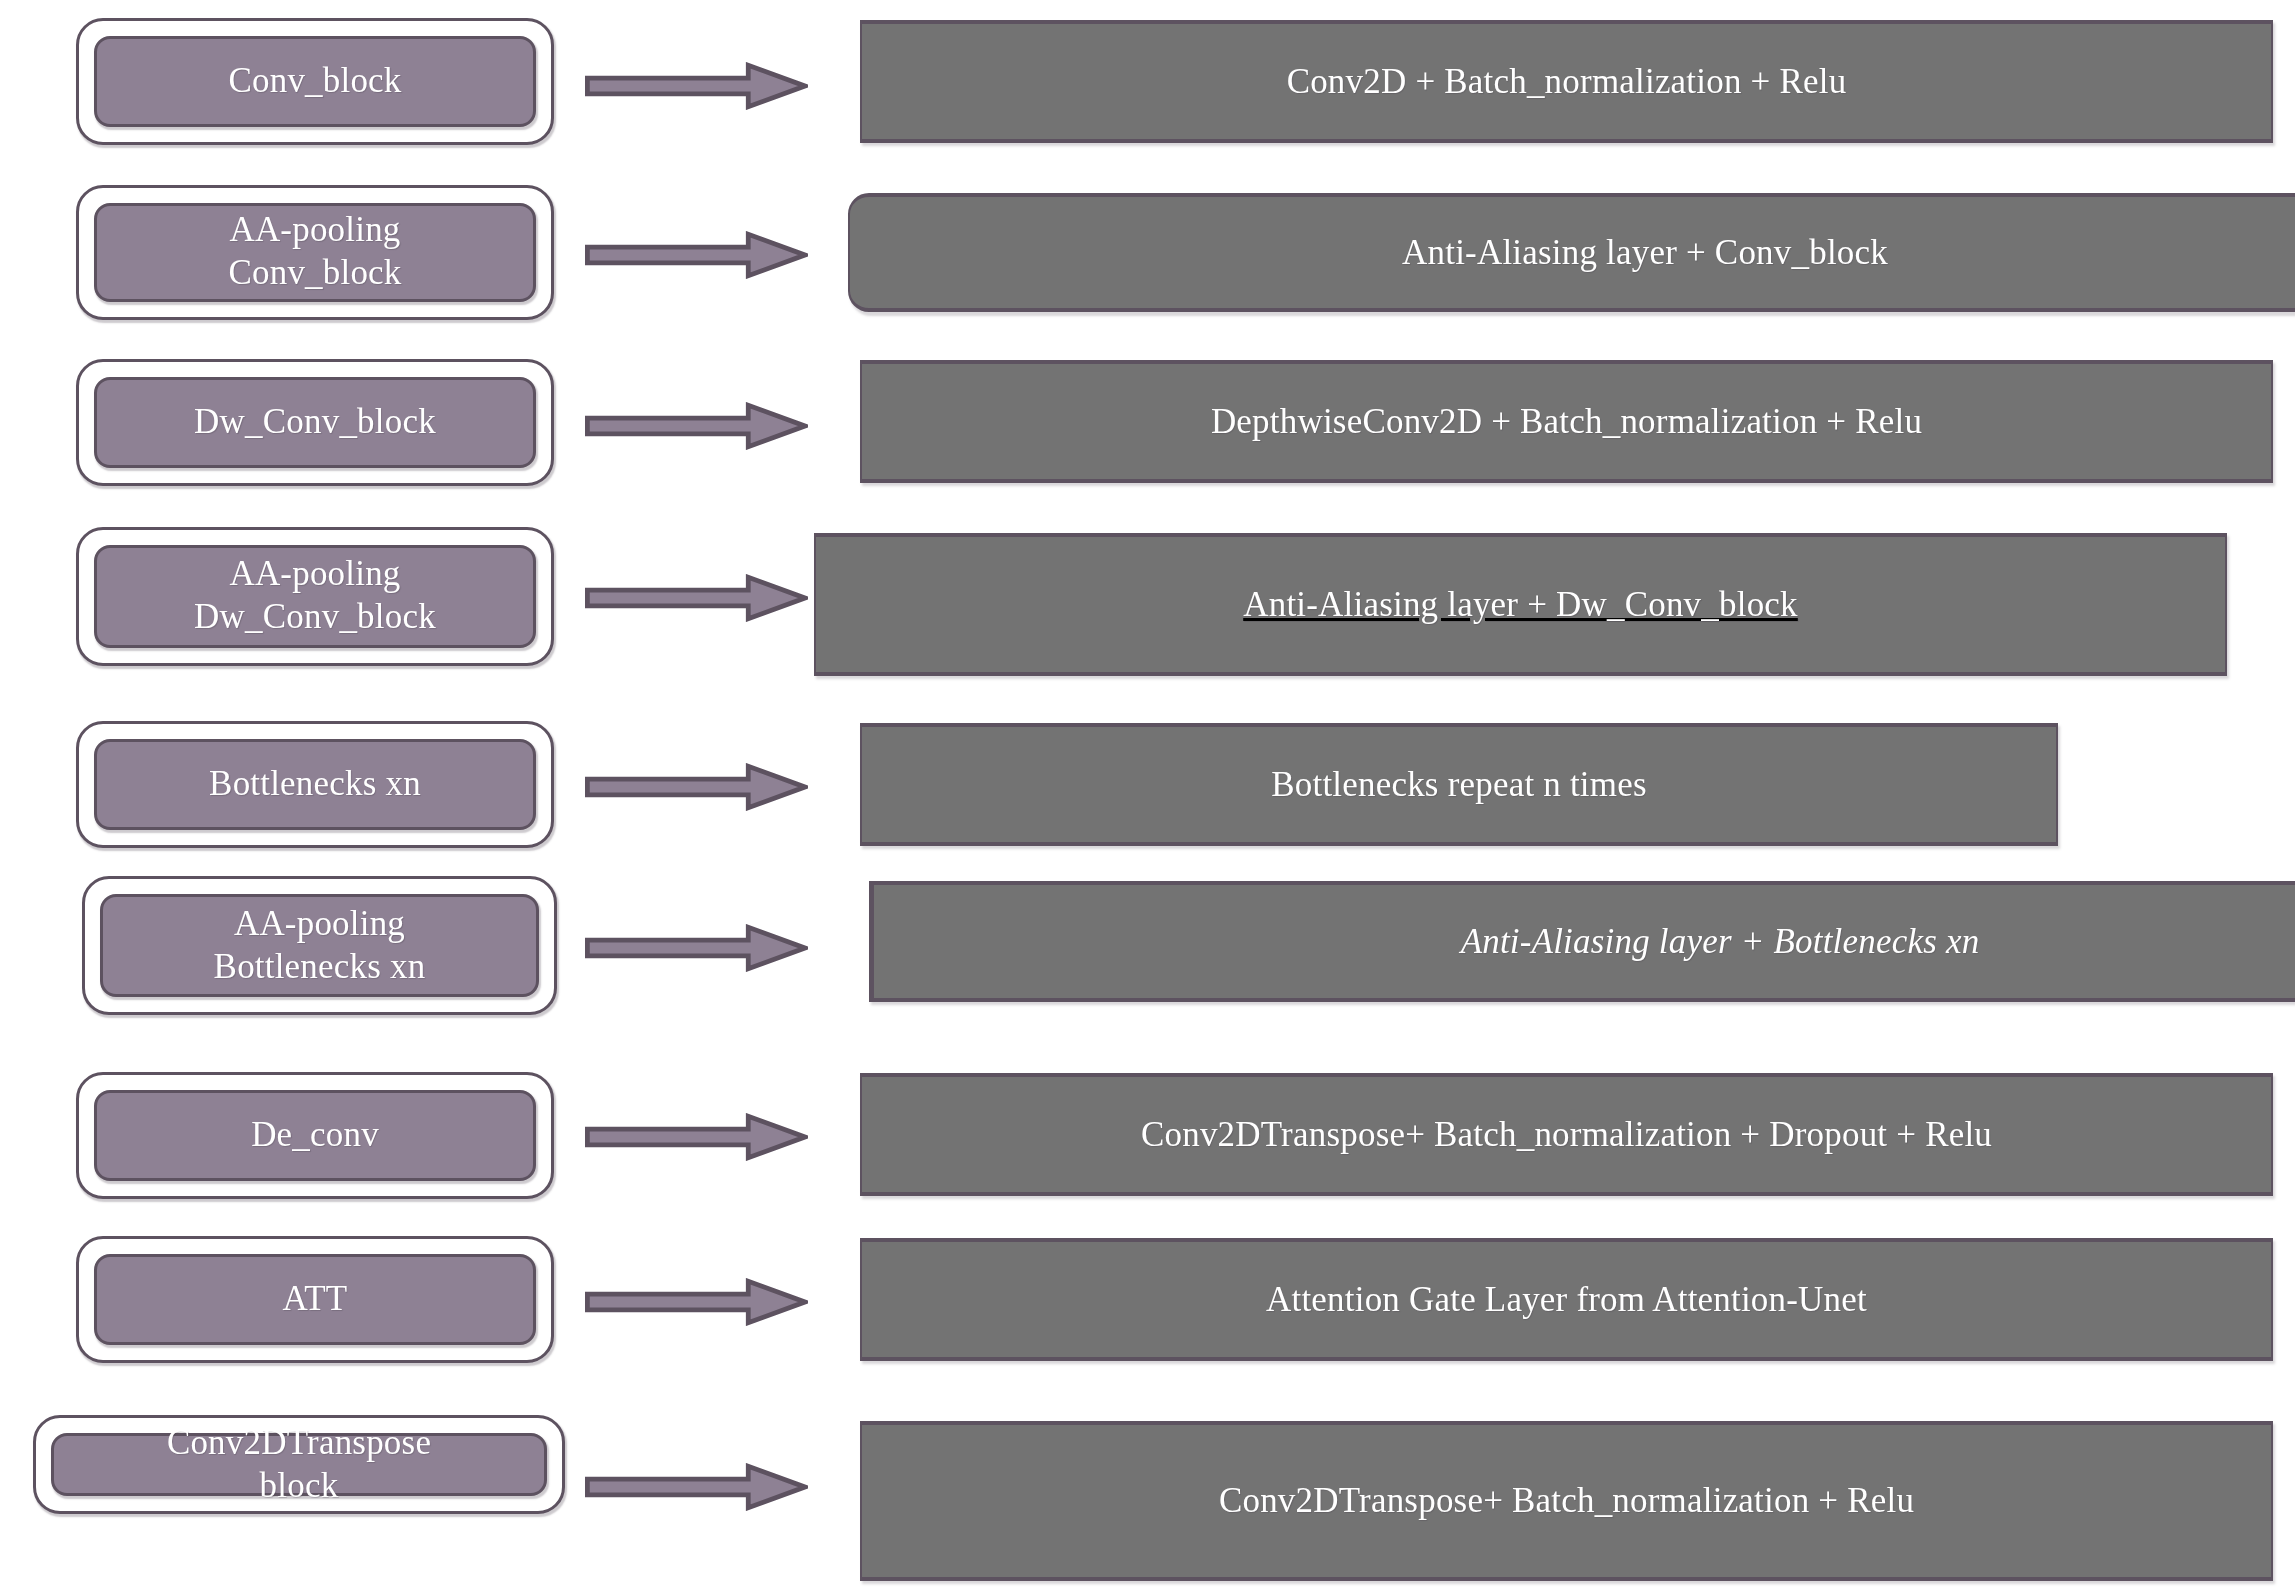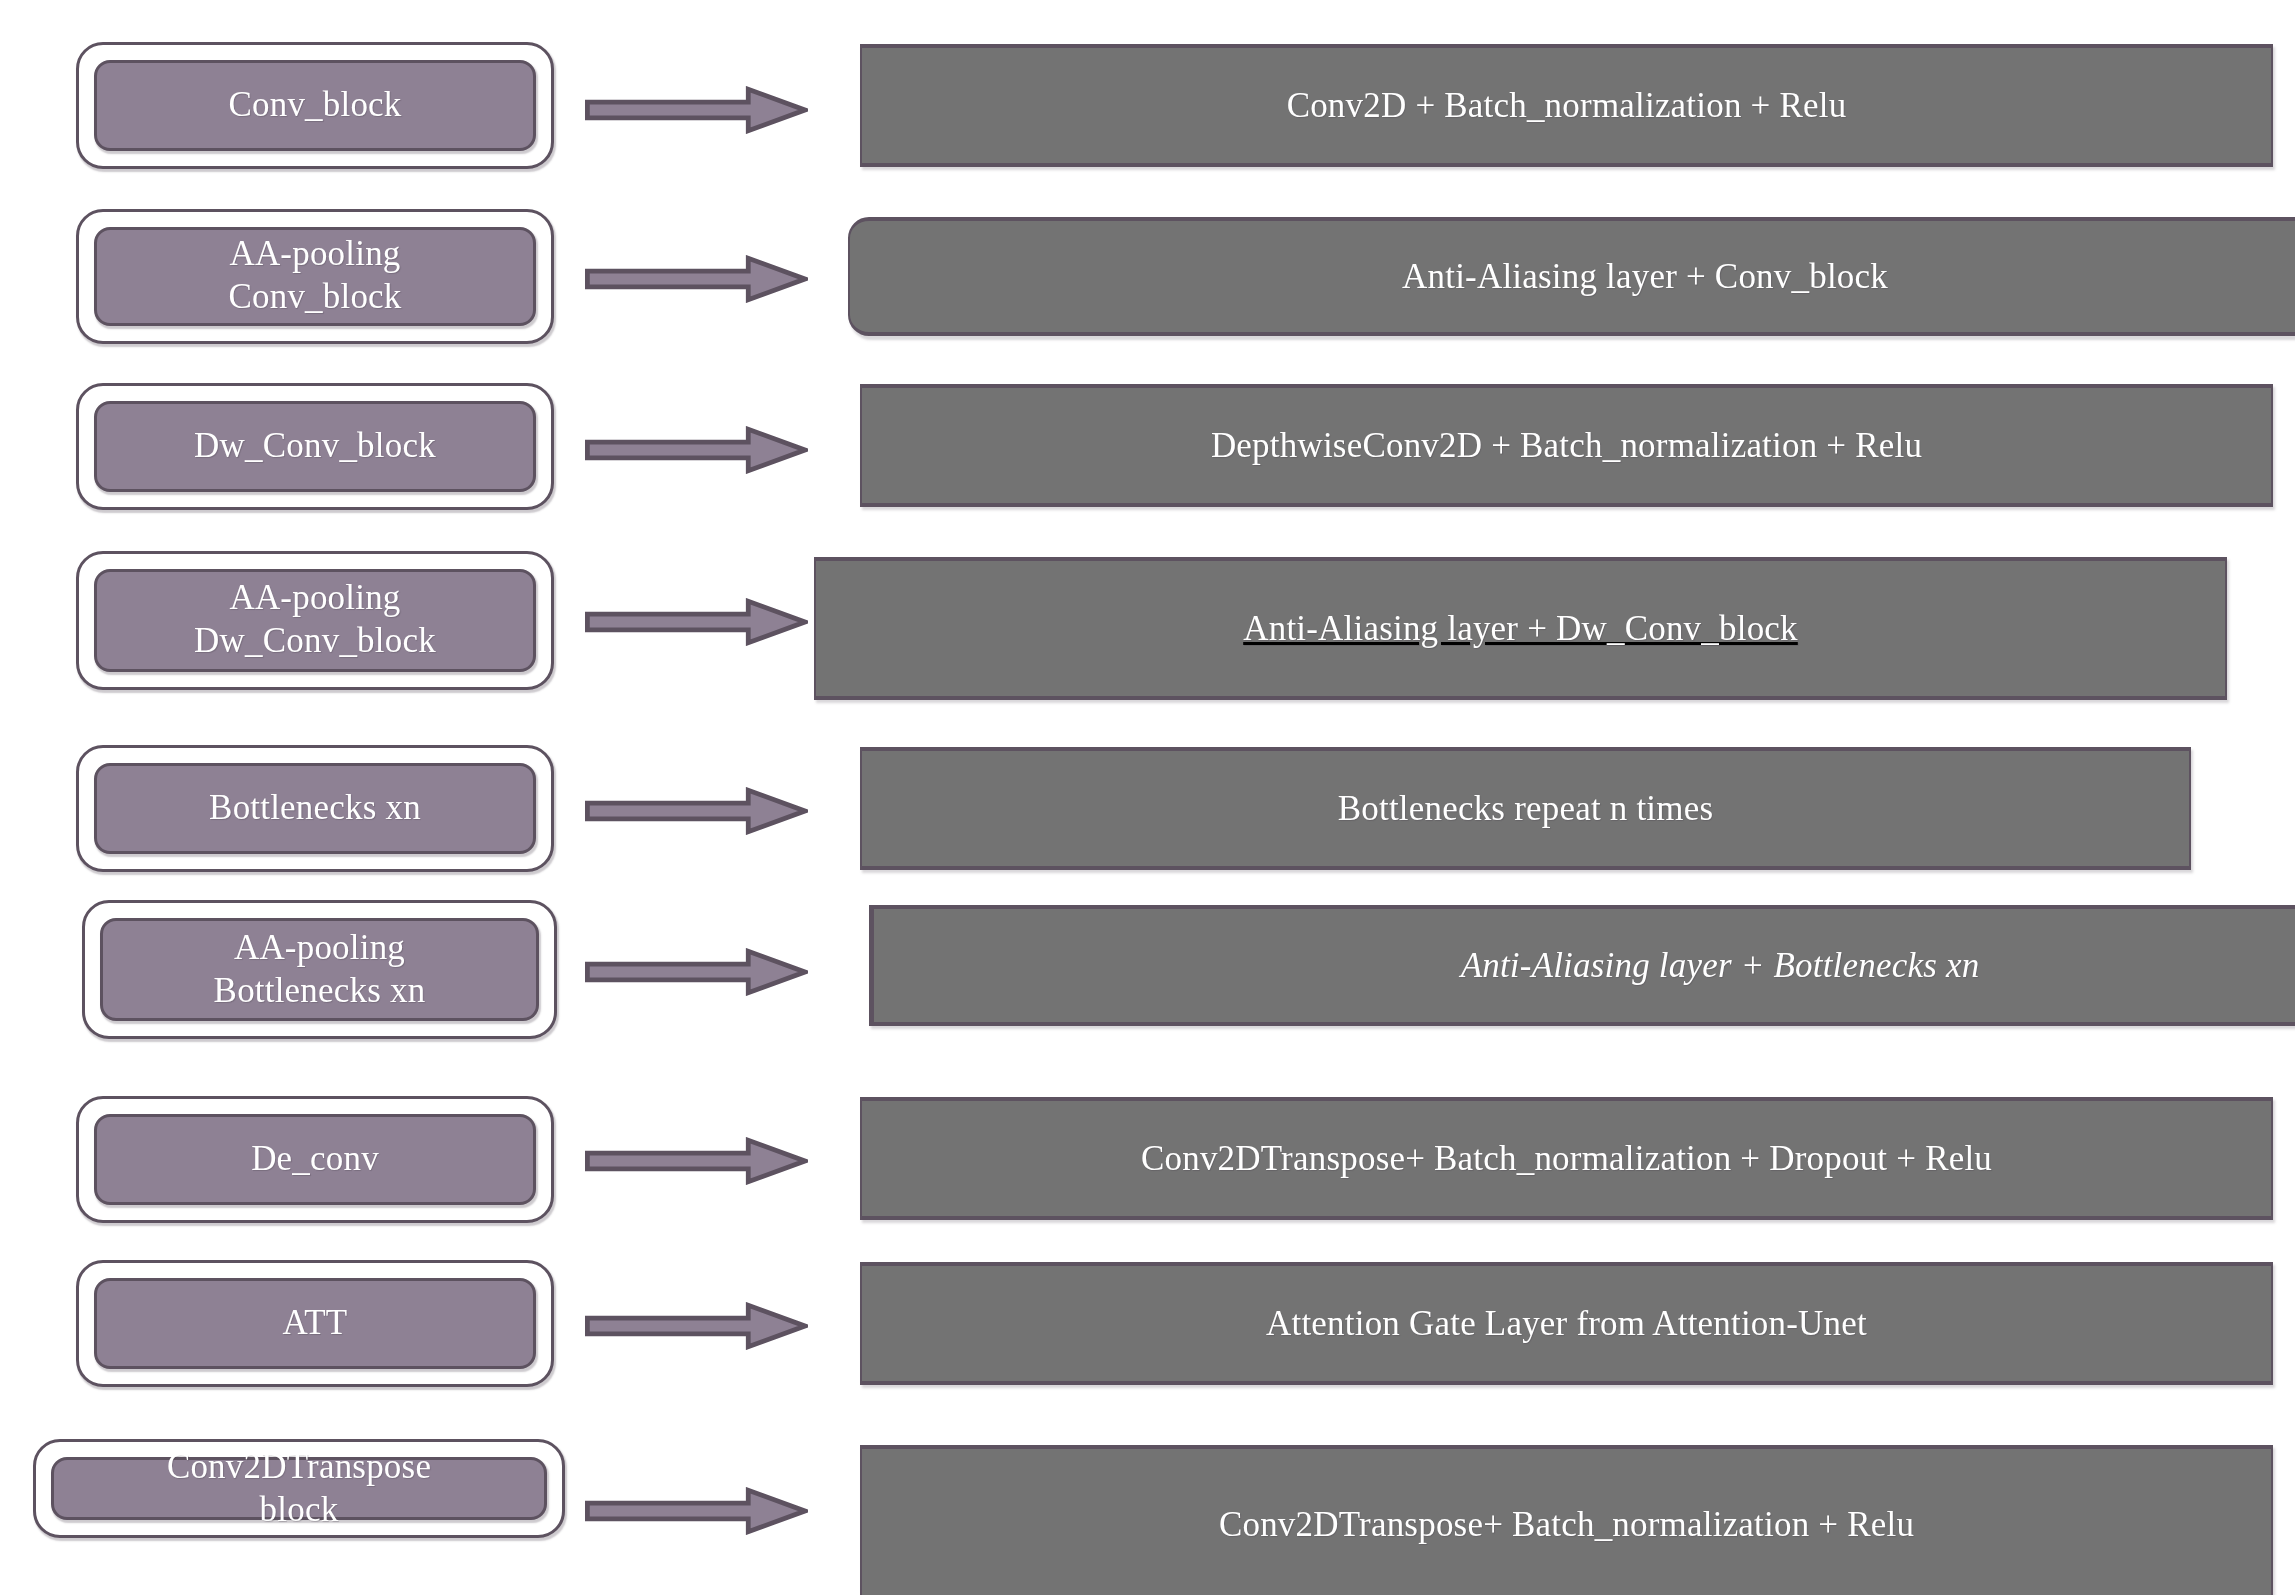--- a/index.html
+++ b/index.html
@@ -20,21 +20,20 @@
     width: 2295px;
     height: 1596px;
     background: #ffffff;
   }
 
   
   .row {
     position: absolute;
     left: 0;
     width: 2295px;
-    margin-top: 24px;
   }
 
   
   .block-outer {
     position: absolute;
     box-sizing: border-box;
     background: #ffffff;
     border: 3.2px solid #5d5260;
     border-radius: 27px;
     box-shadow: 1.6px 2.4px 1.6px rgba(90,78,92,0.30);
@@ -162,21 +161,21 @@
 
   <div class="row" style="top:683px;height:169px;">
     <div class="block-outer" style="left:76px;top:38px;width:478px;height:127px;">
       <div class="block-inner">
         <span class="block-label">Bottlenecks xn</span>
       </div>
     </div>
     <svg class="arrow" style="left:585px;top:80px;" width="223" height="48" viewBox="0 0 280 60">
       <path d="M3,20 L205,20 L205,4 L276,30 L205,56 L205,40 L3,40 Z" fill="#8e8194" stroke="#5d5260" stroke-width="6" stroke-linejoin="miter"></path>
     </svg>
-    <div class="desc-bar" style="left:860px;top:40px;width:1331px;height:123px;">
+    <div class="desc-bar" style="left:860px;top:40px;width:1198px;height:123px;">
       <span class="desc-label">Bottlenecks repeat n times</span>
     </div>
   </div>
 
   <div class="row" style="top:852px;height:175px;">
     <div class="block-outer" style="left:82px;top:24px;width:475px;height:139px;">
       <div class="block-inner">
         <span class="block-label">AA-pooling
 Bottlenecks xn</span>
       </div>

